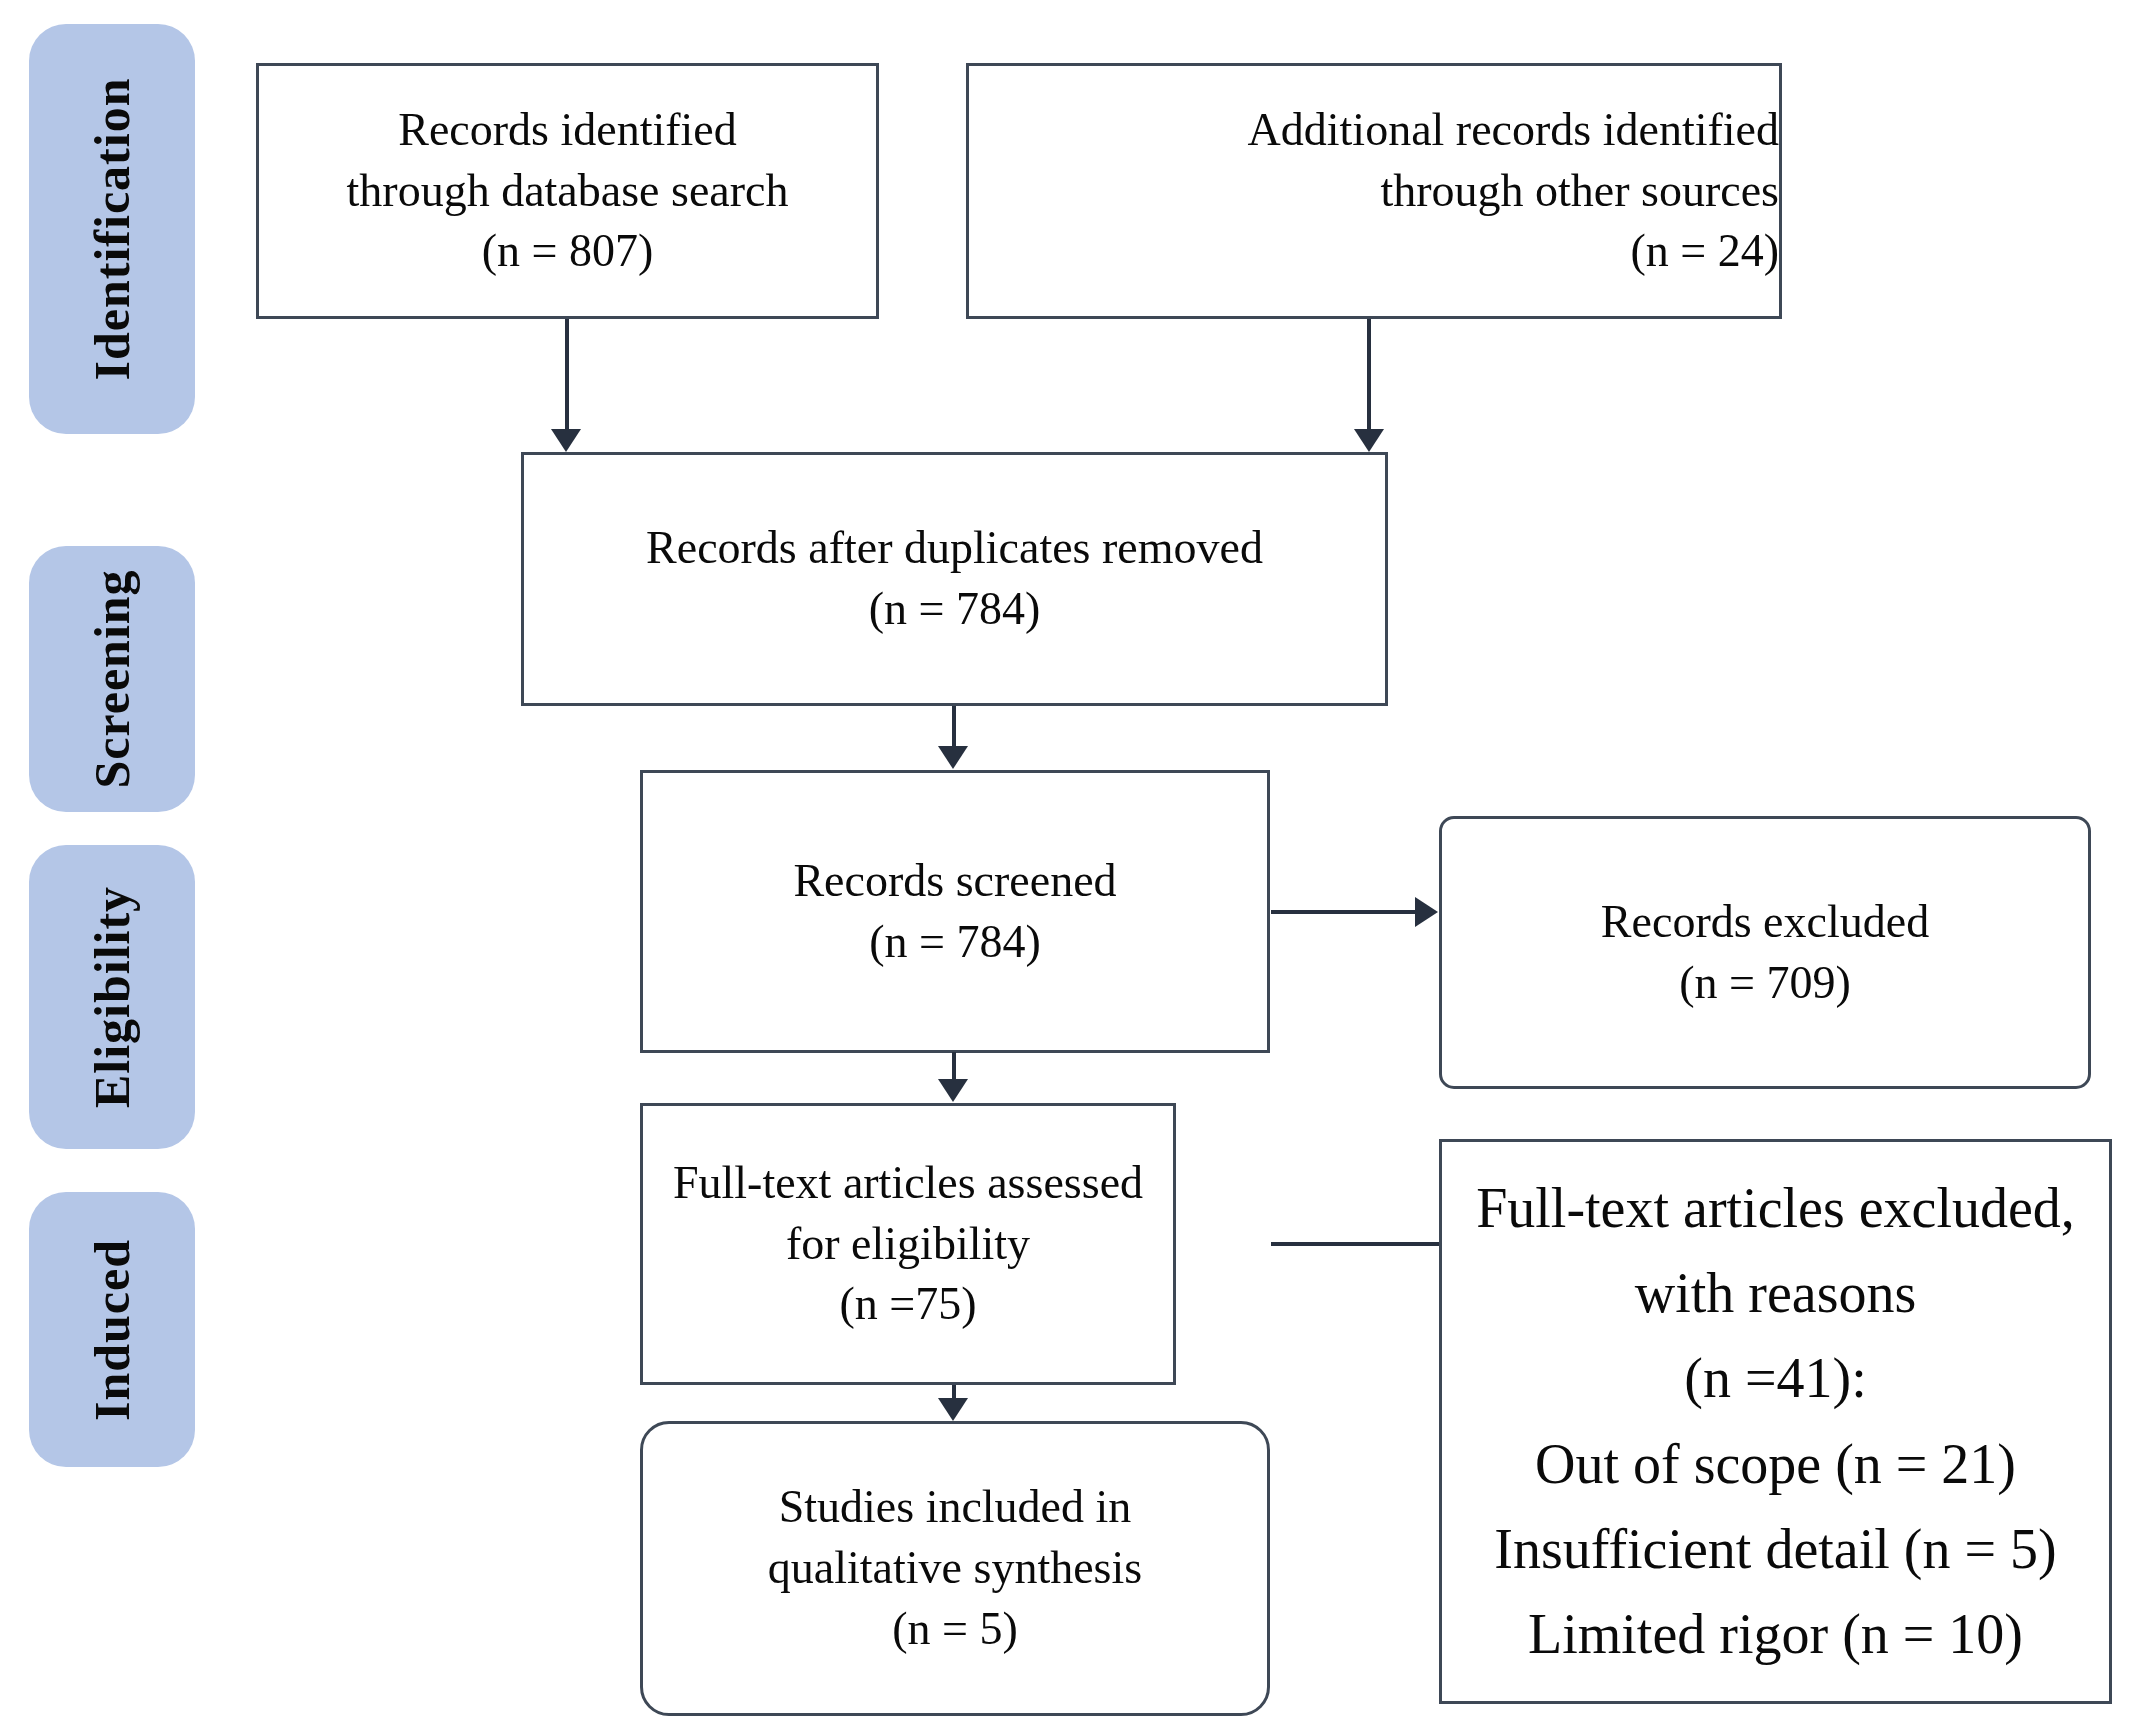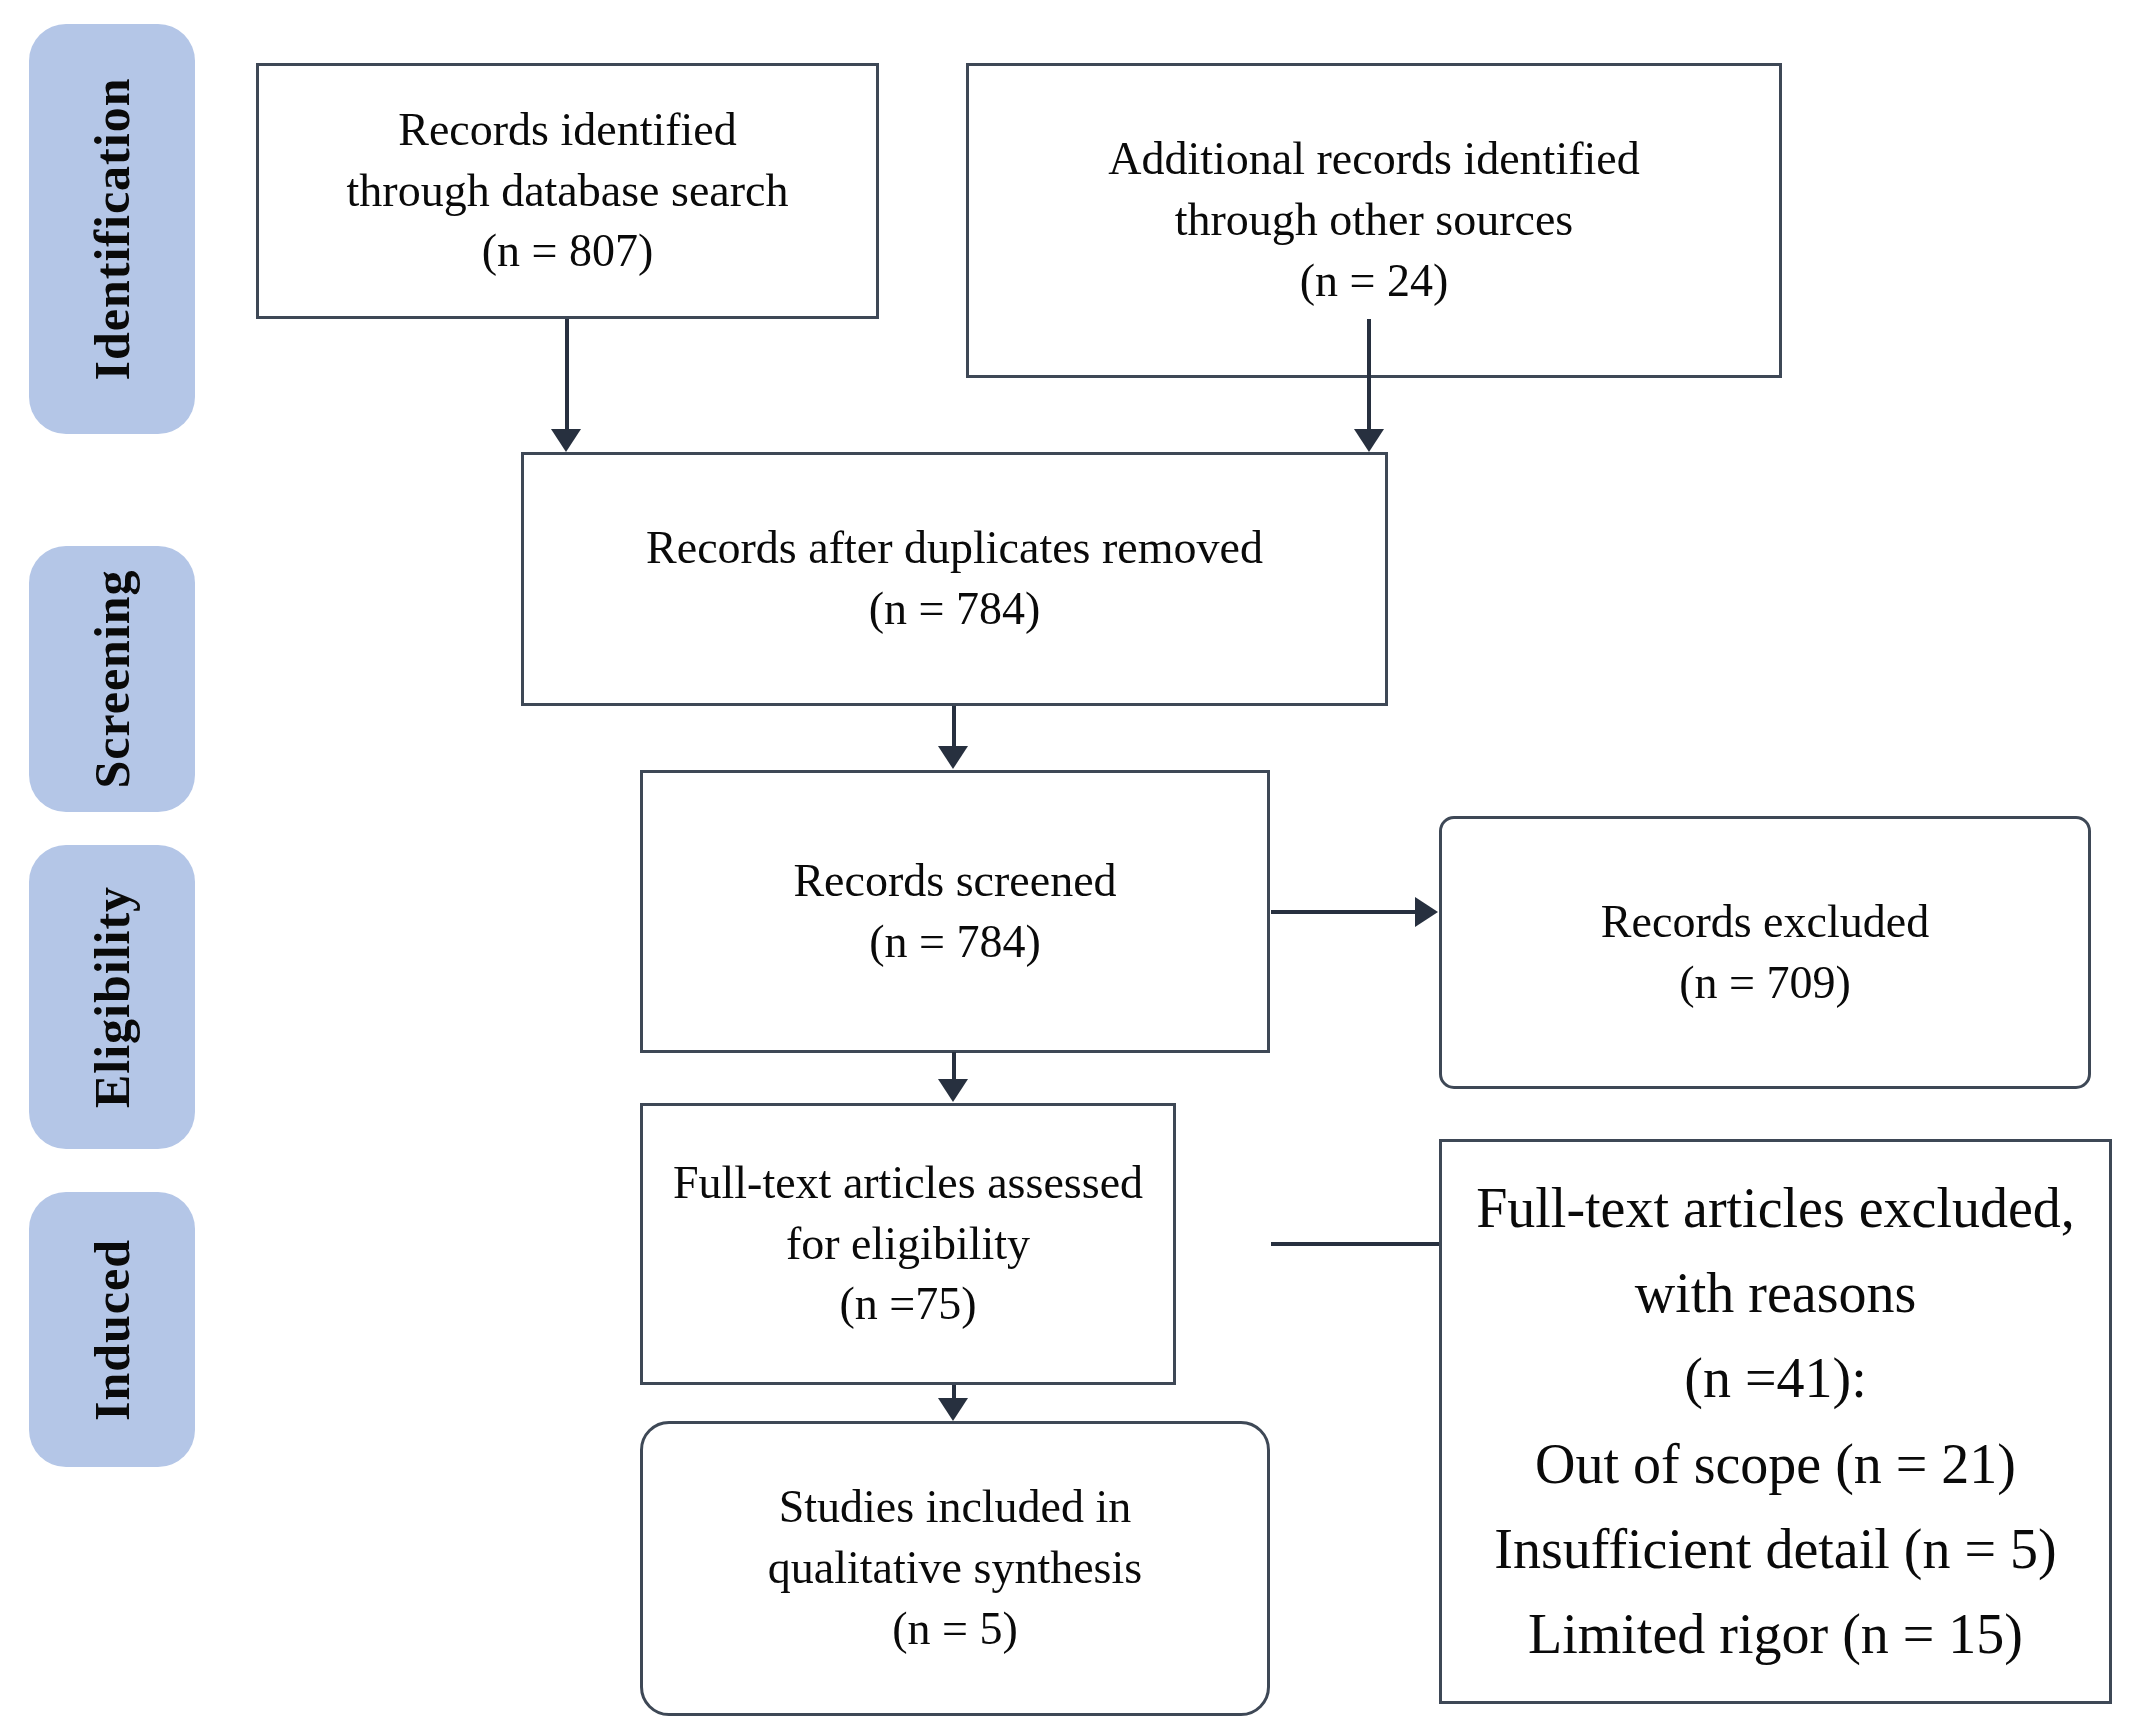--- a/index.html
+++ b/index.html
@@ -98,21 +98,21 @@
   <div class="stage" style="top:1192px; height:275px;">
     <span class="stage-label">Induced</span>
   </div>
 
   <div class="fbox" style="left:256px; top:63px; width:623px; height:256px;">
     <div class="bline">Records identified</div>
     <div class="bline">through database search</div>
     <div class="bline">(n = 807)</div>
   </div>
 
-  <div class="fbox" style="left:966px; top:63px; width:816px; height:315px;">
+  <div class="fbox" style="left:966px; top:63px; width:816px; height:256px;align-items:flex-end;">
     <div class="bline">Additional records identified</div>
     <div class="bline">through other sources</div>
     <div class="bline">(n = 24)</div>
   </div>
 
   <div class="fbox" style="left:521px; top:452px; width:867px; height:254px;">
     <div class="bline">Records after duplicates removed</div>
     <div class="bline">(n = 784)</div>
   </div>
 
@@ -131,21 +131,21 @@
     <div class="bline">for eligibility</div>
     <div class="bline">(n =75)</div>
   </div>
 
   <div class="fbox dense" style="left:1439px; top:1139px; width:673px; height:565px;">
     <div class="bline">Full-text articles excluded,</div>
     <div class="bline">with reasons</div>
     <div class="bline">(n =41):</div>
     <div class="bline">Out of scope (n = 21)</div>
     <div class="bline">Insufficient detail (n = 5)</div>
-    <div class="bline">Limited rigor (n = 15)</div>
+    <div class="bline">Limited rigor (n = 10)</div>
   </div>
 
   <div class="fbox" style="left:640px; top:1421px; width:630px; height:295px;border-radius:29px;">
     <div class="bline">Studies included in</div>
     <div class="bline">qualitative synthesis</div>
     <div class="bline">(n = 5)</div>
   </div>
 
   <div class="cline vline" style="left:565px; top:319px; height:110px;"></div>
   <div class="ahead-down" style="left:551px; top:429px;"></div>

